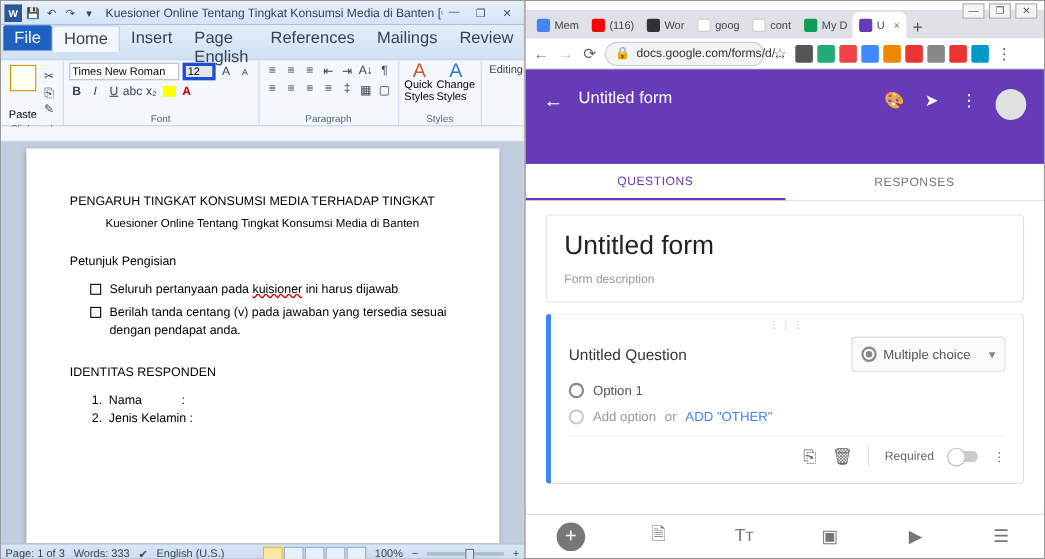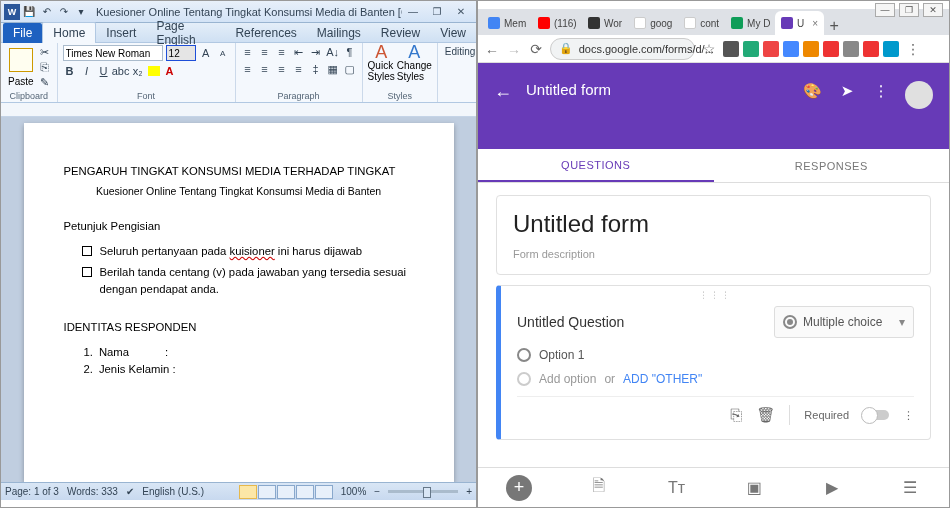--- a/index.html
+++ b/index.html
@@ -11,35 +11,35 @@
 
 .w-title{height:22px;background:linear-gradient(#e8f0fa,#d3e3f6);display:flex;align-items:center;font-size:11px;border-bottom:1px solid #99b4d1}
 .w-icon{width:16px;height:16px;background:#2b579a;color:#fff;font-size:9px;font-weight:bold;display:flex;align-items:center;justify-content:center;margin:0 3px}
 .qat{display:flex;gap:3px;margin-right:8px}
 .qat-btn{width:14px;height:14px;display:flex;align-items:center;justify-content:center;font-size:10px;color:#345}
 .w-tit{flex:1;text-align:center;color:#345;overflow:hidden;white-space:nowrap}
 .w-ctrl{display:flex;gap:2px;margin-right:4px}
 .w-ctrl span{width:22px;height:16px;display:flex;align-items:center;justify-content:center;font-size:10px;color:#456}
 
 
-.w-tabs{height:20px;background:linear-gradient(#e4eef9,#cfe0f3);display:flex;font-size:12px;align-items:center;border-bottom:1px solid #b1c8e2}
+.w-tabs{height:32px;background:linear-gradient(#e4eef9,#cfe0f3);display:flex;font-size:15px;align-items:flex-start;border-bottom:1px solid #b1c8e2}
 .w-tab{padding:3px 10px;color:#345;cursor:default}
 .w-tab.file{background:#1e61c0;color:#fff;border-radius:2px 2px 0 0;margin-left:2px}
 .w-tab.active{background:#f4f8fd;border:1px solid #b1c8e2;border-bottom:none;border-radius:2px 2px 0 0}
 
 
 .ribbon{height:60px;background:#f4f8fd;display:flex;border-bottom:1px solid #b1c8e2;font-size:10px}
 .r-group{border-right:1px solid #cbd9ea;padding:2px 5px 1px;display:flex;flex-direction:column;justify-content:space-between}
 .r-label{text-align:center;color:#567;font-size:9px}
 .r-body{display:flex;gap:2px;align-items:center}
 .r-btn{padding:1px 2px;color:#345}
-.paste-big{display:flex;flex-direction:column;align-items:center;gap:4px;padding:2px}
+.paste-big{display:flex;flex-direction:column;align-items:center;gap:16px;padding:2px}
 .paste-ic{width:24px;height:24px;border:1px solid #c90;background:#fffef0}
 .font-sel{width:100px;height:16px;border:1px solid #abc;font-size:10px;padding:0 2px;background:#fff}
-.size-sel{width:30px;height:16px;border:1px solid #1d4ed8;font-size:10px;padding:0 2px;background:#e5e5e5}
+.size-sel{width:30px;height:16px;border:3px solid #1d4ed8;font-size:10px;padding:0 2px;background:#e5e5e5}
 .r-row{display:flex;gap:3px;align-items:center}
 .r-col{display:flex;flex-direction:column;gap:1px}
 .ic{width:14px;height:14px;display:inline-flex;align-items:center;justify-content:center;font-size:11px;color:#345}
 
 
 .ruler{height:14px;background:#f2f6fb;border-bottom:1px solid #c5d4e7;position:relative}
 .doc-area{height:365px;background:#c0cee0;overflow:hidden;display:flex;justify-content:center;padding-top:6px}
 .page{width:430px;background:#fff;box-shadow:0 2px 5px rgba(0,0,0,.3);padding:40px 40px 10px;font-family:"Times New Roman",serif;font-size:11.3px;color:#000;line-height:1.5}
 .page h1{font-size:11.3px;font-weight:normal;text-align:left;margin-bottom:2px}
 .page .sub{text-align:center;font-size:10.5px;margin:4px 0 18px;font-family:Arial}

